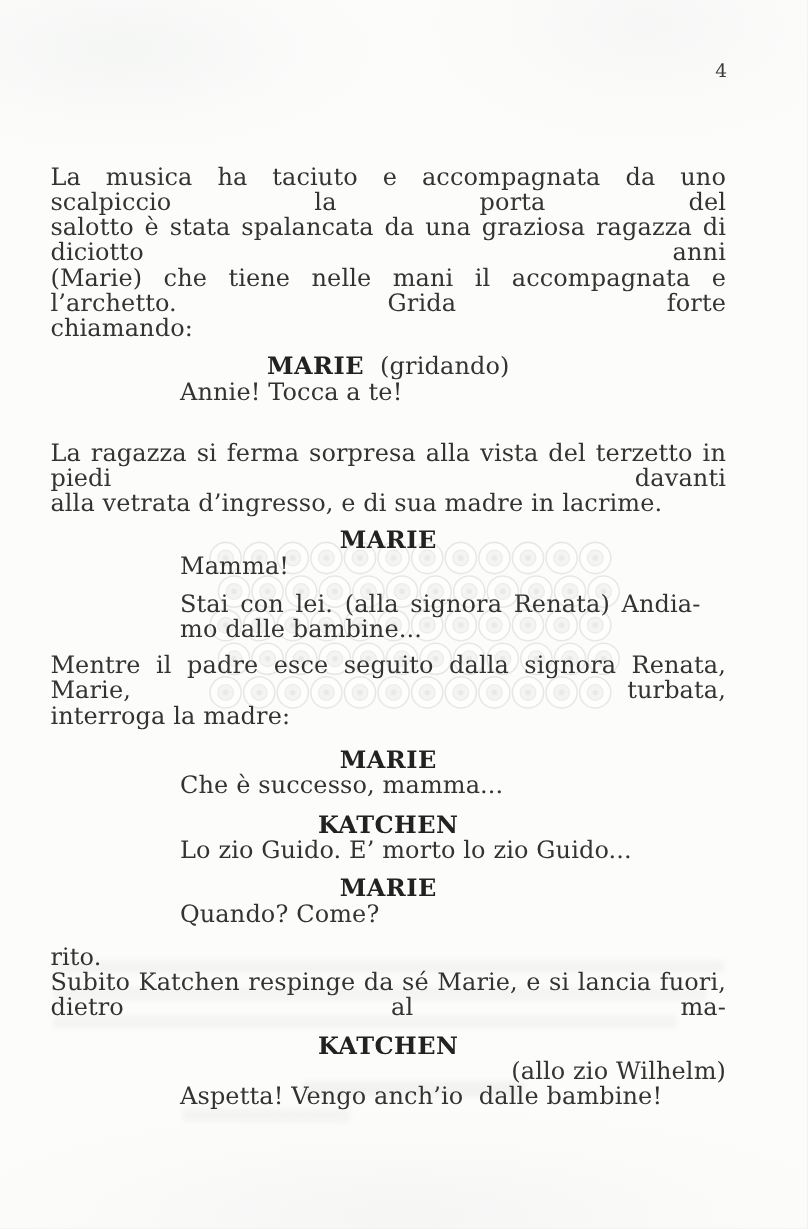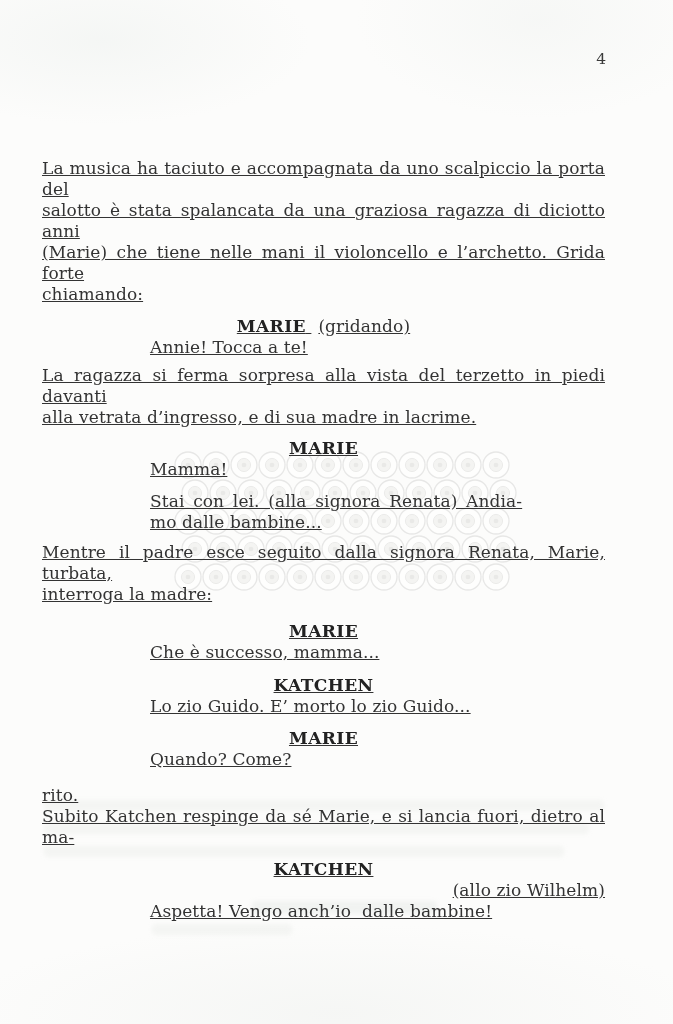--- a/index.html
+++ b/index.html
@@ -22,26 +22,25 @@
     position: absolute;
     top: 50px;
     right: 67px;
     font-size: 15.5px;
     color: #3a3a3a;
   }
 
   .content {
     position: absolute;
     left: 42px;
-    top: 158px;
+    top: 137px;
     width: 563px;
-    font-size: 17px;
+    font-size: 20px;
     line-height: 21px;
     letter-spacing: 0.1px;
-    text-decoration: underline;
   }
 
   .action { margin: 0; }
   .action .line {
     display: block;
     text-align: justify;
   }
   .action .line.just { text-align-last: justify; }
 
   .cue { margin: 0; }
@@ -122,35 +121,35 @@
   <div class="ghost ghost-2"></div>
   <div class="ghost ghost-3"></div>
   <div class="ghost ghost-4"></div>
   <div class="ghost ghost-5"></div>
 
   <main class="content">
 
     <p class="action">
       <span class="line just">La musica ha taciuto e accompagnata da uno scalpiccio la porta del</span>
       <span class="line just">salotto è stata spalancata da una graziosa ragazza di diciotto anni</span>
-      <span class="line just">(Marie) che tiene nelle mani il violoncello e l’archetto. Grida forte</span>
+      <span class="line just">(Marie) che tiene nelle mani il accompagnata e l’archetto. Grida forte</span>
       <span class="line">chiamando:</span>
     </p>
 
     <div class="cue" style="margin-top:11px">
       <div class="cue-name-line">
         <span class="name">MARIE</span>
         <span class="paren">(gridando)</span>
       </div>
       <div class="dialogue">
         <div class="dline">Annie! Tocca a te!</div>
       </div>
     </div>
 
-    <p class="action" style="margin-top:7px">
+    <p class="action" style="margin-top:30px">
       <span class="line just">La ragazza si ferma sorpresa alla vista del terzetto in piedi davanti</span>
       <span class="line">alla vetrata d’ingresso, e di sua madre in lacrime.</span>
     </p>
 
     <div class="cue" style="margin-top:10px">
       <div class="cue-name-line">
         <span class="name">MARIE</span>
         
       </div>
       <div class="dialogue">

